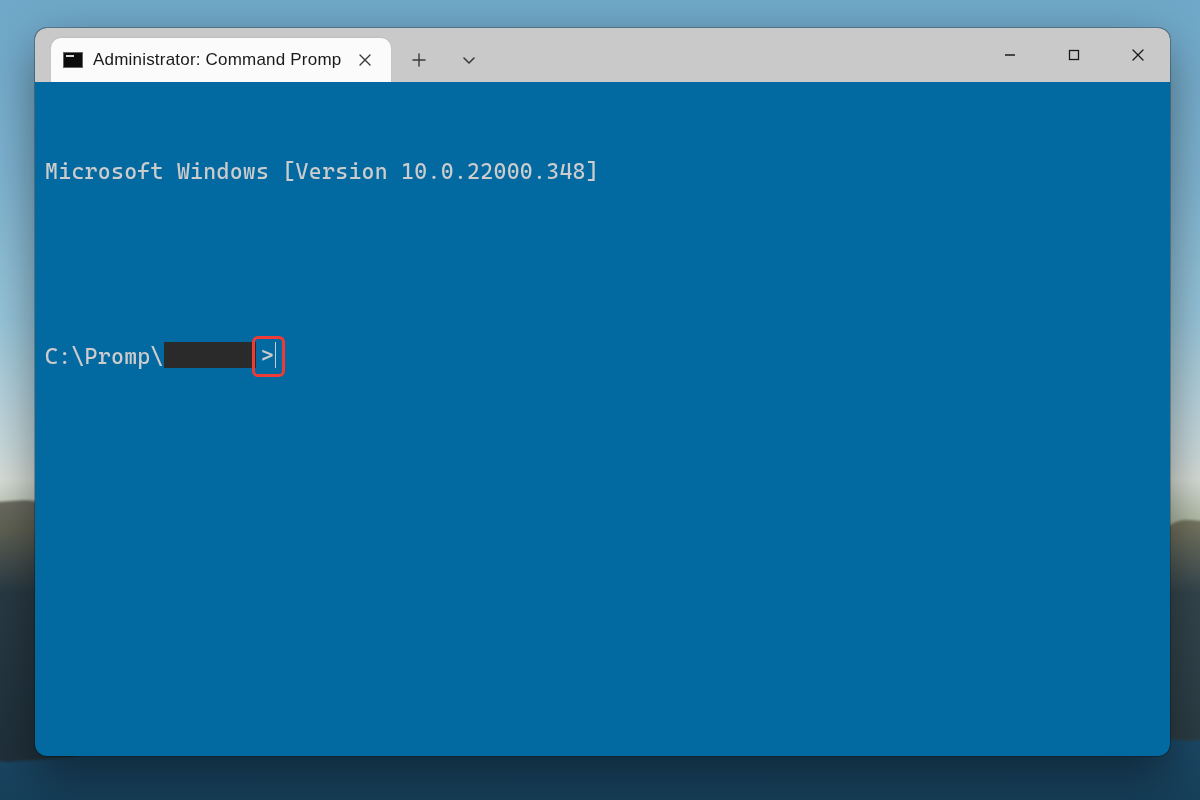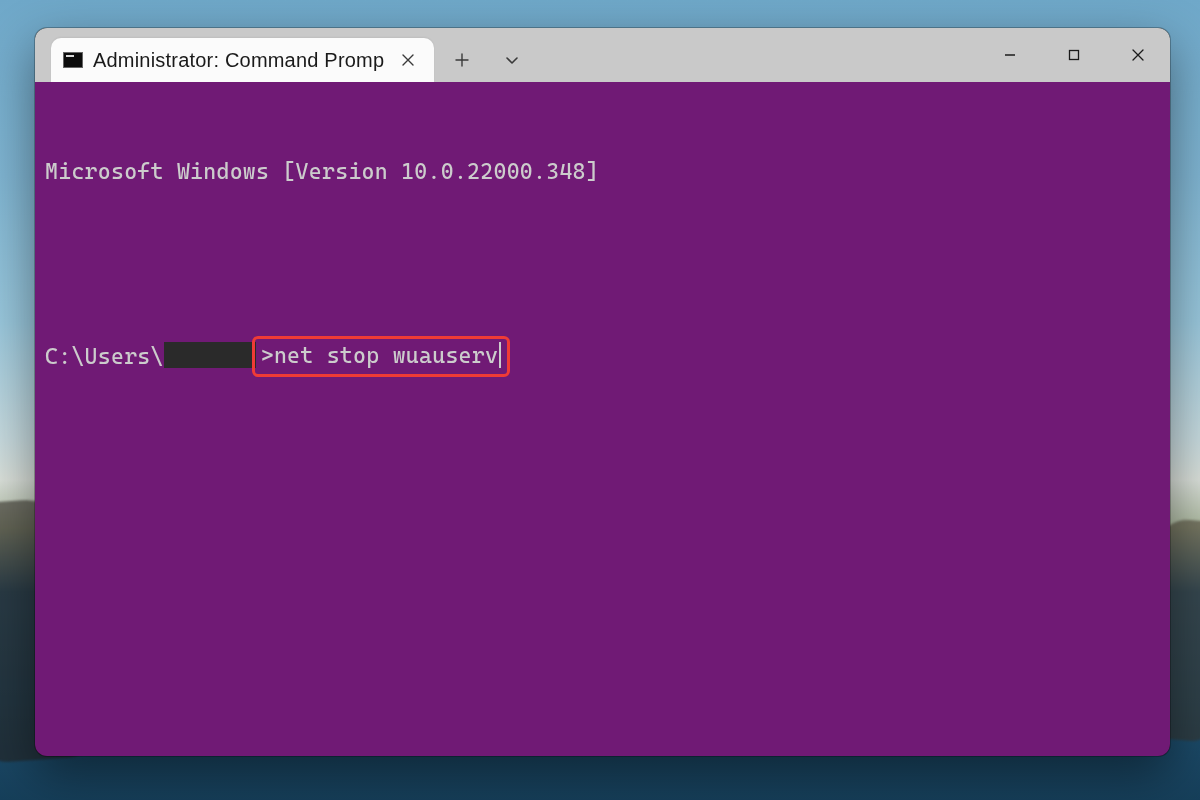--- a/index.html
+++ b/index.html
@@ -49,21 +49,21 @@
   .tab {
     height: 44px;
     min-width: 310px;
     background: #fbfbfb;
     border-radius: 10px 10px 0 0;
     display: flex;
     align-items: center;
     padding: 0 12px 0 12px;
     gap: 10px;
     color: #1a1a1a;
-    font-size: 20px;
+    font-size: 17px;
     box-shadow: 0 -1px 2px rgba(0,0,0,0.06);
     position: relative;
     text-align: center;
   }
   .tab .favicon {
     width: 20px; height: 16px;
     background: #0c0c0c;
     border: 1px solid #666;
     position: relative;
     flex-shrink: 0;
@@ -99,21 +99,21 @@
   }
   .wc {
     width: 64px; height: 100%;
     display: flex; align-items: center; justify-content: center;
     color: #1a1a1a;
     cursor: pointer;
   }
 
   .terminal {
     flex: 1;
-    background: #701a75;
+    background: #0369a1;
     color: #cccccc;
     font-family: "Cascadia Mono", "Consolas", "Courier New", monospace;
     font-size: 22px;
     line-height: 1.35;
     padding: 16px 10px 10px 10px;
     white-space: pre;
     position: relative;
     letter-spacing: 0.3px;
   }
   .line { display: block; }
@@ -189,17 +189,17 @@
             <path d="M2 2 L12 12 M12 2 L2 12" stroke="currentColor" stroke-width="1.3" stroke-linecap="round"></path>
           </svg>
       </div>
     </div>
   </div>
 
   <div class="terminal">
     <span class="line">Microsoft Windows [Version 10.0.22000.348]</span>
     <span class="line"> </span>
     <span class="prompt-row">
-      <span>C:\Users\</span><span class="redacted"></span><span class="cmd-highlight"><span>&gt;</span><span>net stop wuauserv</span><span class="cursor"></span></span>
+      <span>C:\Promp\</span><span class="redacted"></span><span class="cmd-highlight"><span>&gt;</span><span class="cursor"></span></span>
     </span>
   </div>
 
 </div>
 
 </body></html>

